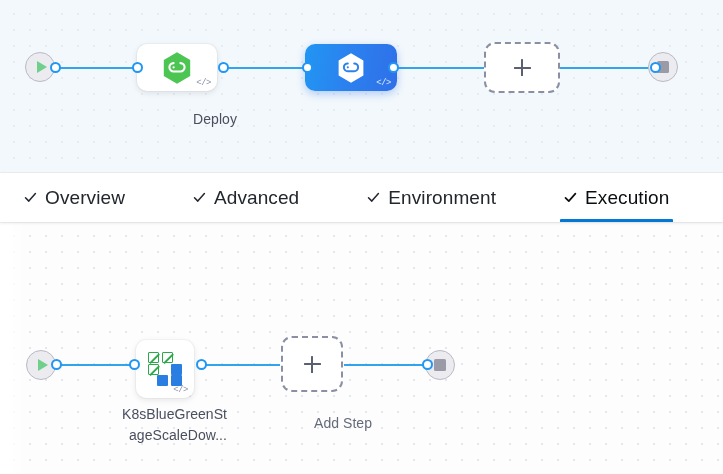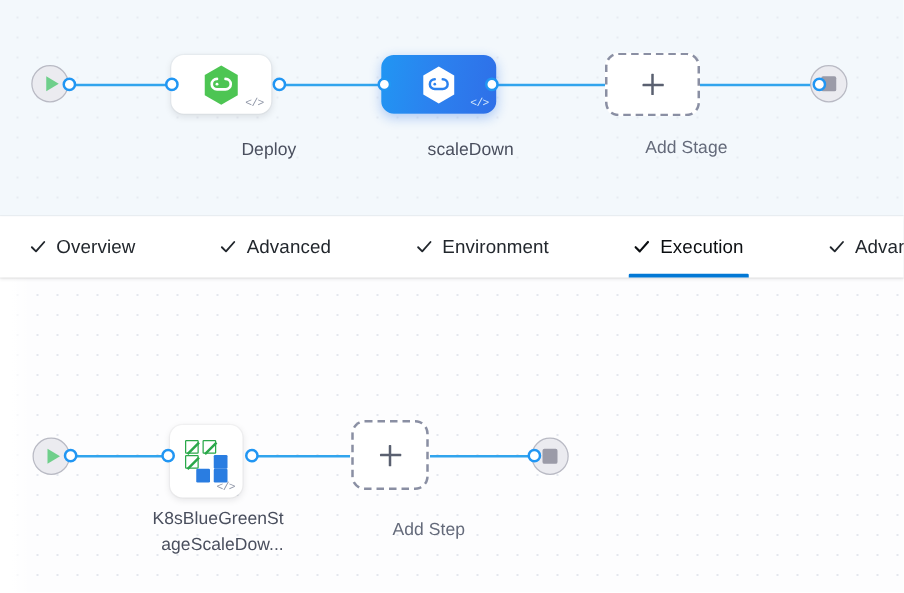--- a/index.html
+++ b/index.html
@@ -88,21 +88,21 @@
   }
   .tab:last-child { margin-right: 0; }
   .tab .tick {
     width: 13px;
     height: 13px;
     display: block;
     flex: none;
   }
   .tab .tick svg { display: block; }
   .tab .tab-label {
-    font-size: 15px;
+    font-size: 19px;
     color: #22272d;
     letter-spacing: .1px;
     white-space: nowrap;
   }
   .tab.active .tab-label {
     font-weight: normal;
     color: #0b0e11;
   }
   .tab.active::after {
     content: "";
@@ -301,26 +301,24 @@
       <div class="port" style="left:302px; top:62px;"></div>
       <div class="card selected" style="left:305px; top:44px; width:92px; height:47px;">
         <svg class="icon-hex" width="30" height="32" viewBox="0 0 32 34" aria-hidden="true">
           <path d="M16 1.3 L29.2 8.9 L29.2 25.1 L16 32.7 L2.8 25.1 L2.8 8.9 Z" fill="#ffffff"></path>
           <path d="M12.6 12.1a4.2 4.2 0 1 0 0 8.4h6.8a4.2 4.2 0 1 0 0-8.4" fill="none" stroke="#2b82ef" stroke-width="2.1" stroke-linecap="round"></path>
           <circle cx="12.6" cy="16.3" r="1.15" fill="#2b82ef"></circle>
         </svg>
         <span class="codebadge">&lt;/&gt;</span>
       </div>
       <div class="port" style="left:388px; top:62px;"></div>
-      <div class="caption" style="left:291px; top:110px; width:120px;">scaleDown</div>
 
       <div class="card dashed" style="left:484px; top:42px; width:76px; height:51px;">
         <div class="plusmark"></div>
       </div>
-      <div class="caption muted" style="left:462px; top:108px; width:120px;">Add Stage</div>
 
       <div class="port" style="left:650px; top:62px;"></div>
       <div class="terminal" style="left:648px; top:52px;">
         <div class="stopsq"></div>
       </div>
 
     </div>
   </div>
 
   <div id="tabbar">

